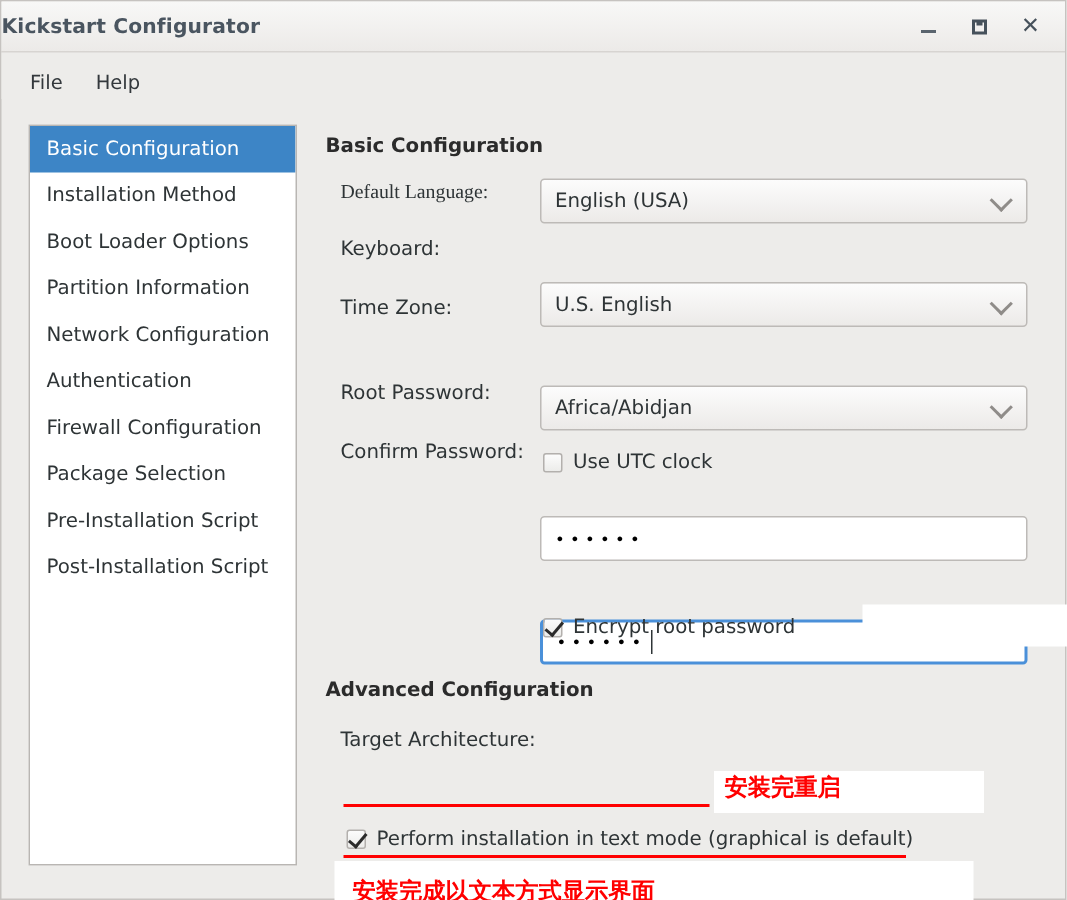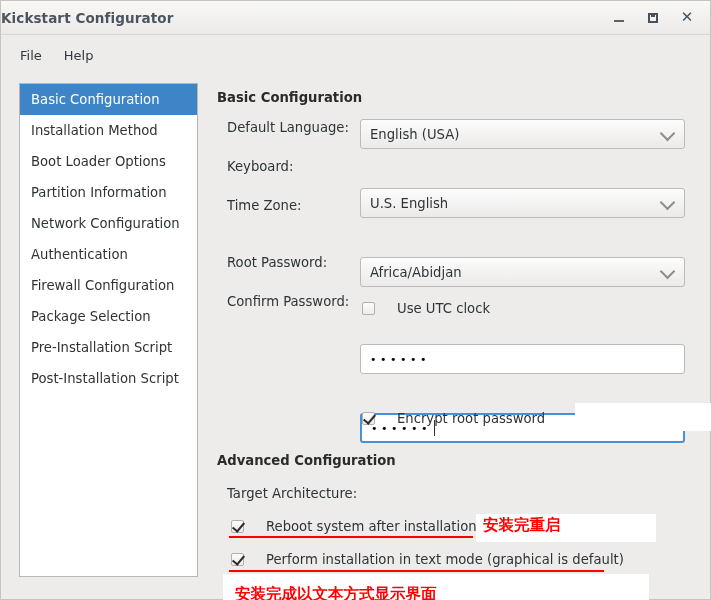--- a/index.html
+++ b/index.html
@@ -219,21 +219,21 @@
     background: #2e3436;
     margin-left: 3px;
     vertical-align: middle;
   }
 
   
   .cbrow {
     position: absolute;
     display: flex;
     align-items: center;
-    gap: 22px;
+    gap: 7px;
   }
   .cbox {
     width: 13px; height: 13px;
     border: 1px solid #b3b0ad;
     background: linear-gradient(to bottom, #fcfcfc, #ececea);
     border-radius: 2px;
     box-sizing: border-box;
     position: relative;
     flex: 0 0 13px;
   }
@@ -329,21 +329,21 @@
       <div class="nav-item">
         <span>Post-Installation Script</span>
       </div>
     </div>
 
     <div class="main">
 
       <div class="section-title" style="left:0px; top:24px;">Basic Configuration</div>
 
       <div class="row" style="left:10px; top:54px;">
-        <div class="field-label" style="width:130px;">Default Language:</div>
+        <div class="field-label" style="width:130px;font-family:Liberation Serif, serif;">Default Language:</div>
       </div>
       <div class="combo" style="left:143px; top:53px; width:325px;">
         <div class="combo-text">English (USA)</div>
         <div class="chevron"></div>
       </div>
 
       <div class="row" style="left:10px; top:93px;">
         <div class="field-label" style="width:130px;">Keyboard:</div>
       </div>
       <div class="combo" style="left:143px; top:92px; width:325px;">
@@ -387,24 +387,20 @@
       </div>
 
       <div class="section-title" style="left:0px; top:387px;">Advanced Configuration</div>
 
       <div class="row" style="left:10px; top:420px;justify-content:flex-end;">
         <div class="field-label" style="width:140px;">Target Architecture:</div>
       </div>
 
       <div class="white-box" style="left:259px; top:448px; width:180px; height:28px;"></div>
 
-      <div class="cbrow" style="left:14px; top:453px;">
-        <div class="cbox checked"></div>
-        <div class="cb-label">Reboot system after installation</div>
-      </div>
       <div class="red-underline" style="left:12px; top:470px; width:244px;"></div>
       <div class="cn-note" style="left:266px; top:449px;">安装完重启</div>
 
       <div class="cbrow" style="left:14px; top:486px;">
         <div class="cbox checked"></div>
         <div class="cb-label">Perform installation in text mode (graphical is default)</div>
       </div>
       <div class="red-underline" style="left:12px; top:504px; width:375px;"></div>
 
       <div class="white-box" style="left:6px; top:508px; width:426px; height:57px;"></div>

